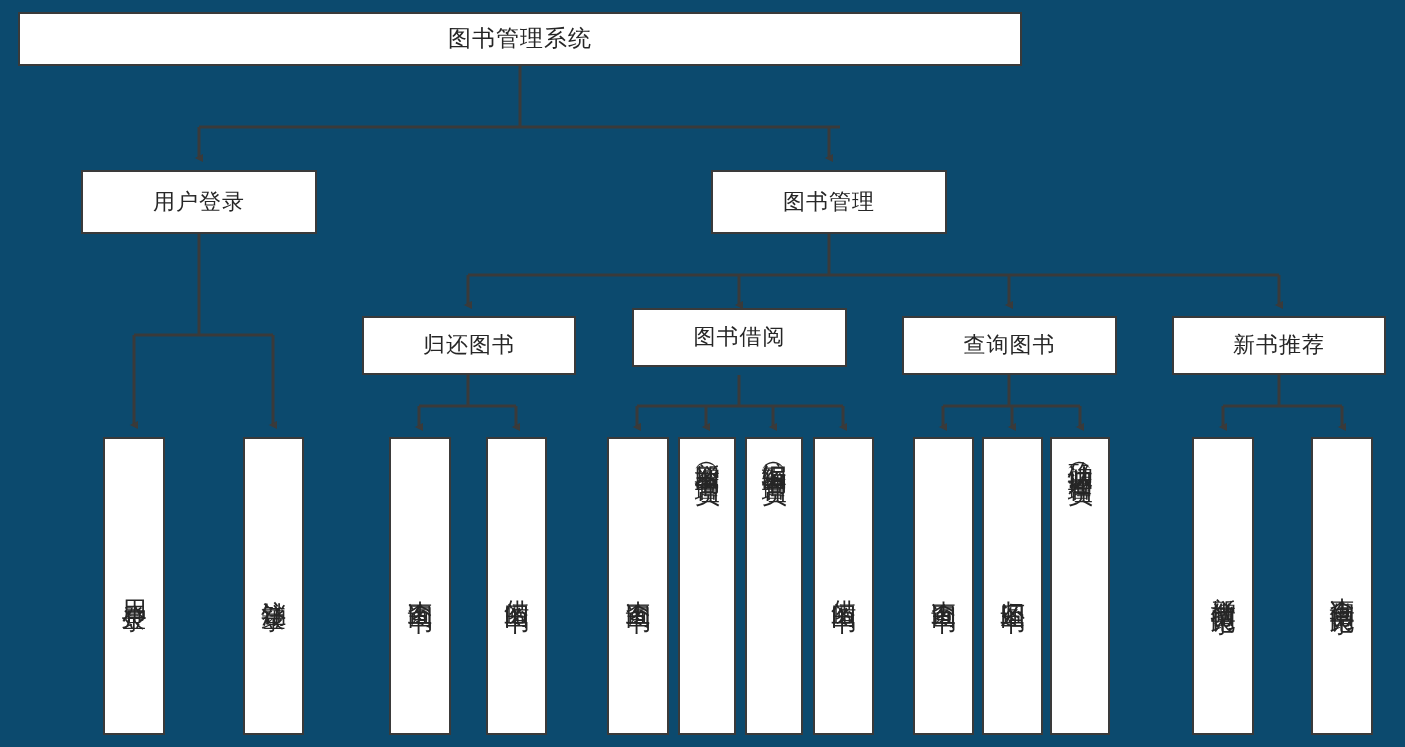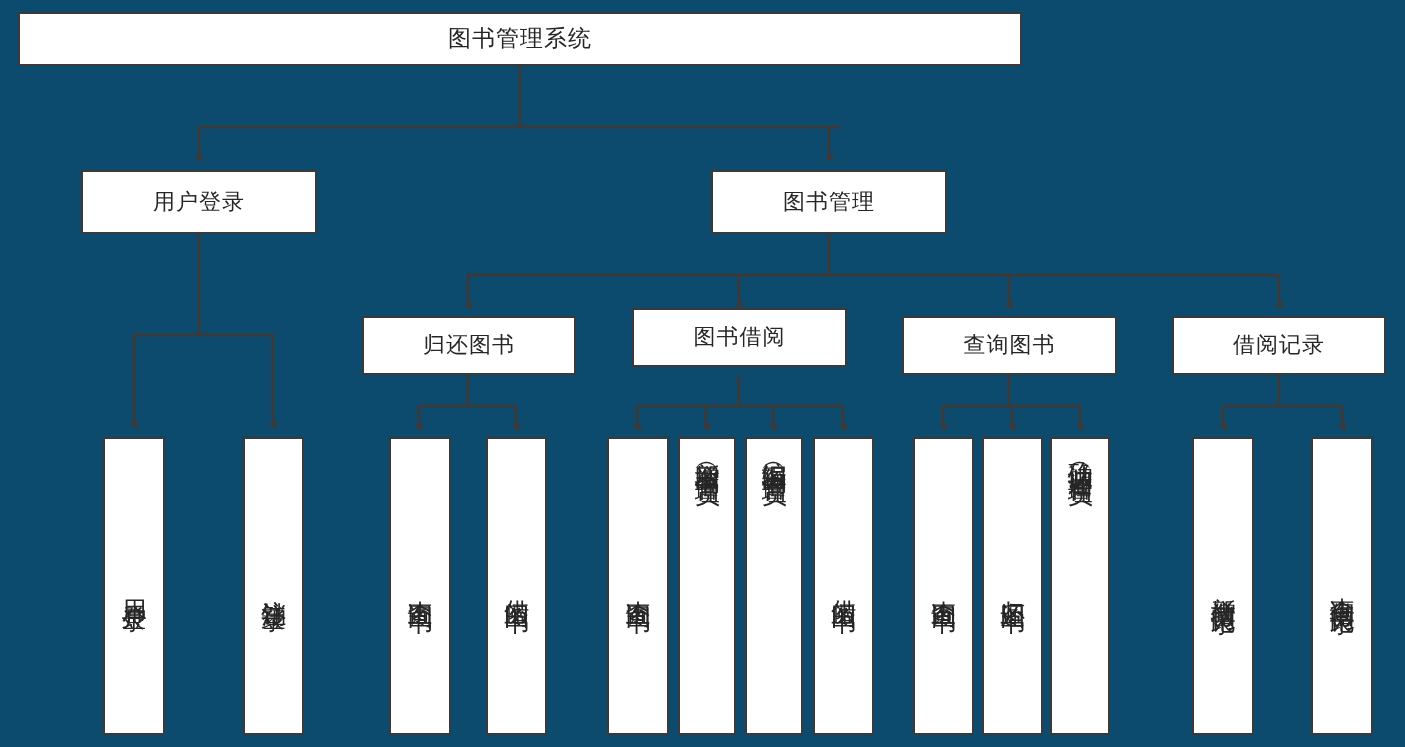--- a/index.html
+++ b/index.html
@@ -144,21 +144,21 @@
   <div class="node lvl3" style="left: 362px; top: 316px; width: 214px; height: 59px;">
     <span class="label">归还图书</span>
   </div>
   <div class="node lvl3" style="left: 632px; top: 308px; width: 215px; height: 59px;">
     <span class="label">图书借阅</span>
   </div>
   <div class="node lvl3" style="left: 902px; top: 316px; width: 215px; height: 59px;">
     <span class="label">查询图书</span>
   </div>
   <div class="node lvl3" style="left: 1172px; top: 316px; width: 214px; height: 59px;">
-    <span class="label">借阅记录</span>
+    <span class="label">新书推荐</span>
   </div>
 
   <div class="node leaf short" style="left: 103px; top: 437px; width: 62px; height: 298px;">
     <span class="label">用户登录</span>
   </div>
   <div class="node leaf short" style="left: 243px; top: 437px; width: 61px; height: 298px;">
     <span class="label">注销登录</span>
   </div>
   <div class="node leaf short" style="left: 389px; top: 437px; width: 62px; height: 298px;">
     <span class="label">查询图书</span>

